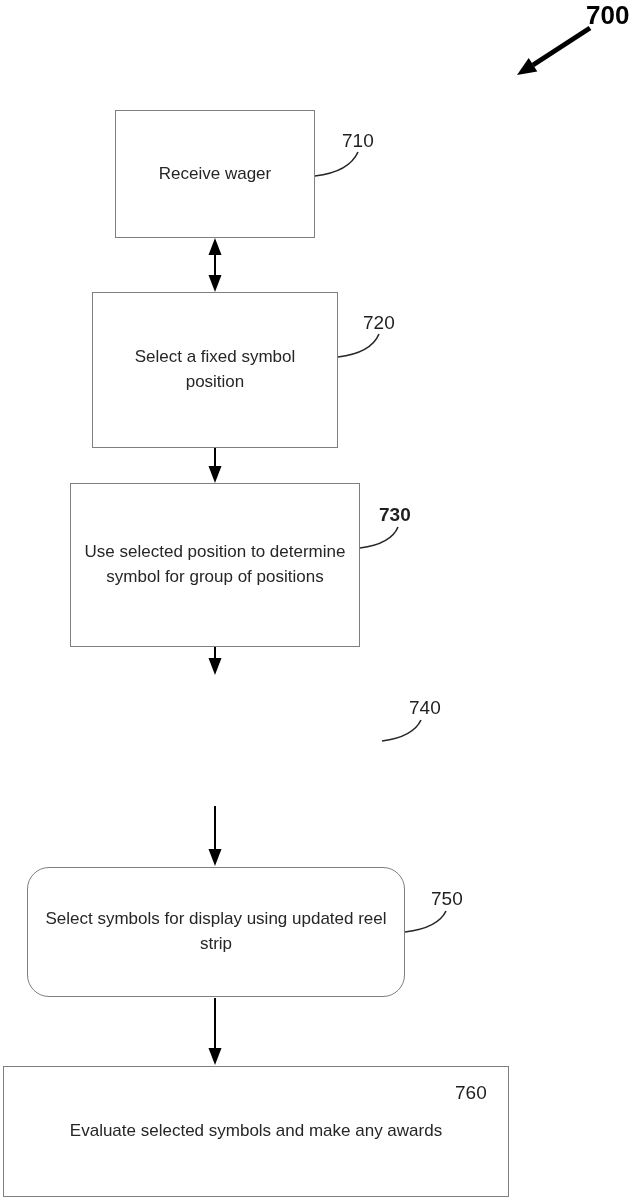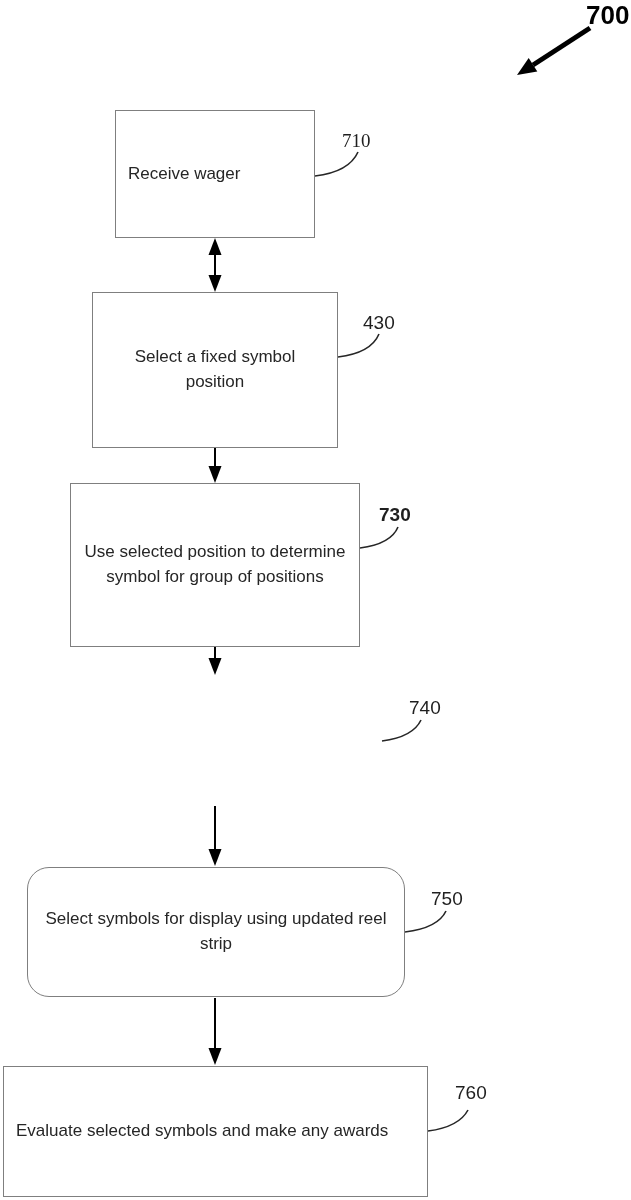--- a/index.html
+++ b/index.html
@@ -27,39 +27,39 @@
     width: 631px; height: 1200px;
     pointer-events: none;
   }
   .flow-box {
     position: absolute;
     box-sizing: border-box;
     border: 1px solid var(--box-border);
     background: var(--background);
     display: flex;
     align-items: center;
-    justify-content: flex-start;
+    justify-content: center;
     text-align: center;
     padding: 0 12px;
     font-size: 17px;
     line-height: 1.45;
     color: var(--text);
   }
   #box-710 { left: 115px; top: 110px; width: 200px; height: 128px; }
   #box-720 { left:  92px; top: 292px; width: 246px; height: 156px; }
   #box-730 { left:  70px; top: 483px; width: 290px; height: 164px; }
   #box-740 { left:  48px; top: 676px; width: 334px; height: 129px; }
   #box-750 { left:  27px; top: 867px; width: 378px; height: 130px; border-radius: 22px; }
-  #box-760 { left:   3px; top: 1066px; width: 425px; height: 131px; }
+  #box-760 { left:   3px; top: 1066px; width: 506px; height: 131px; }
   .ref-label {
     position: absolute;
     font-size: 19px;
     color: var(--ref-text);
   }
-  #ref-710 { left: 342px; top: 130px; font-family: Liberation Serif, serif; }
+  #ref-710 { left: 342px; top: 130px; }
   #ref-720 { left: 363px; top: 312px; }
   #ref-730 { left: 379px; top: 504px; font-weight: bold; }
   #ref-740 { left: 409px; top: 697px; }
   #ref-750 { left: 431px; top: 888px; }
   #ref-760 { left: 455px; top: 1082px; }
   #figure-label {
     position: absolute;
     left: 586px; top: 0px;
     font-size: 26px;
     font-weight: bold;
@@ -138,19 +138,19 @@
     <span>Use selected position to determine symbol for group of positions</span>
   </div>
   <div class="flow-box" id="box-750">
     <span>Select symbols for display using updated reel strip</span>
   </div>
   <div class="flow-box" id="box-760">
     <span>Evaluate selected symbols and make any awards</span>
   </div>
 
   <div class="ref-label" id="ref-710">710</div>
-  <div class="ref-label" id="ref-720">430</div>
+  <div class="ref-label" id="ref-720">720</div>
   <div class="ref-label" id="ref-730">730</div>
   <div class="ref-label" id="ref-740">740</div>
   <div class="ref-label" id="ref-750">750</div>
   <div class="ref-label" id="ref-760">760</div>
 
 </div>
 
 </body></html>

